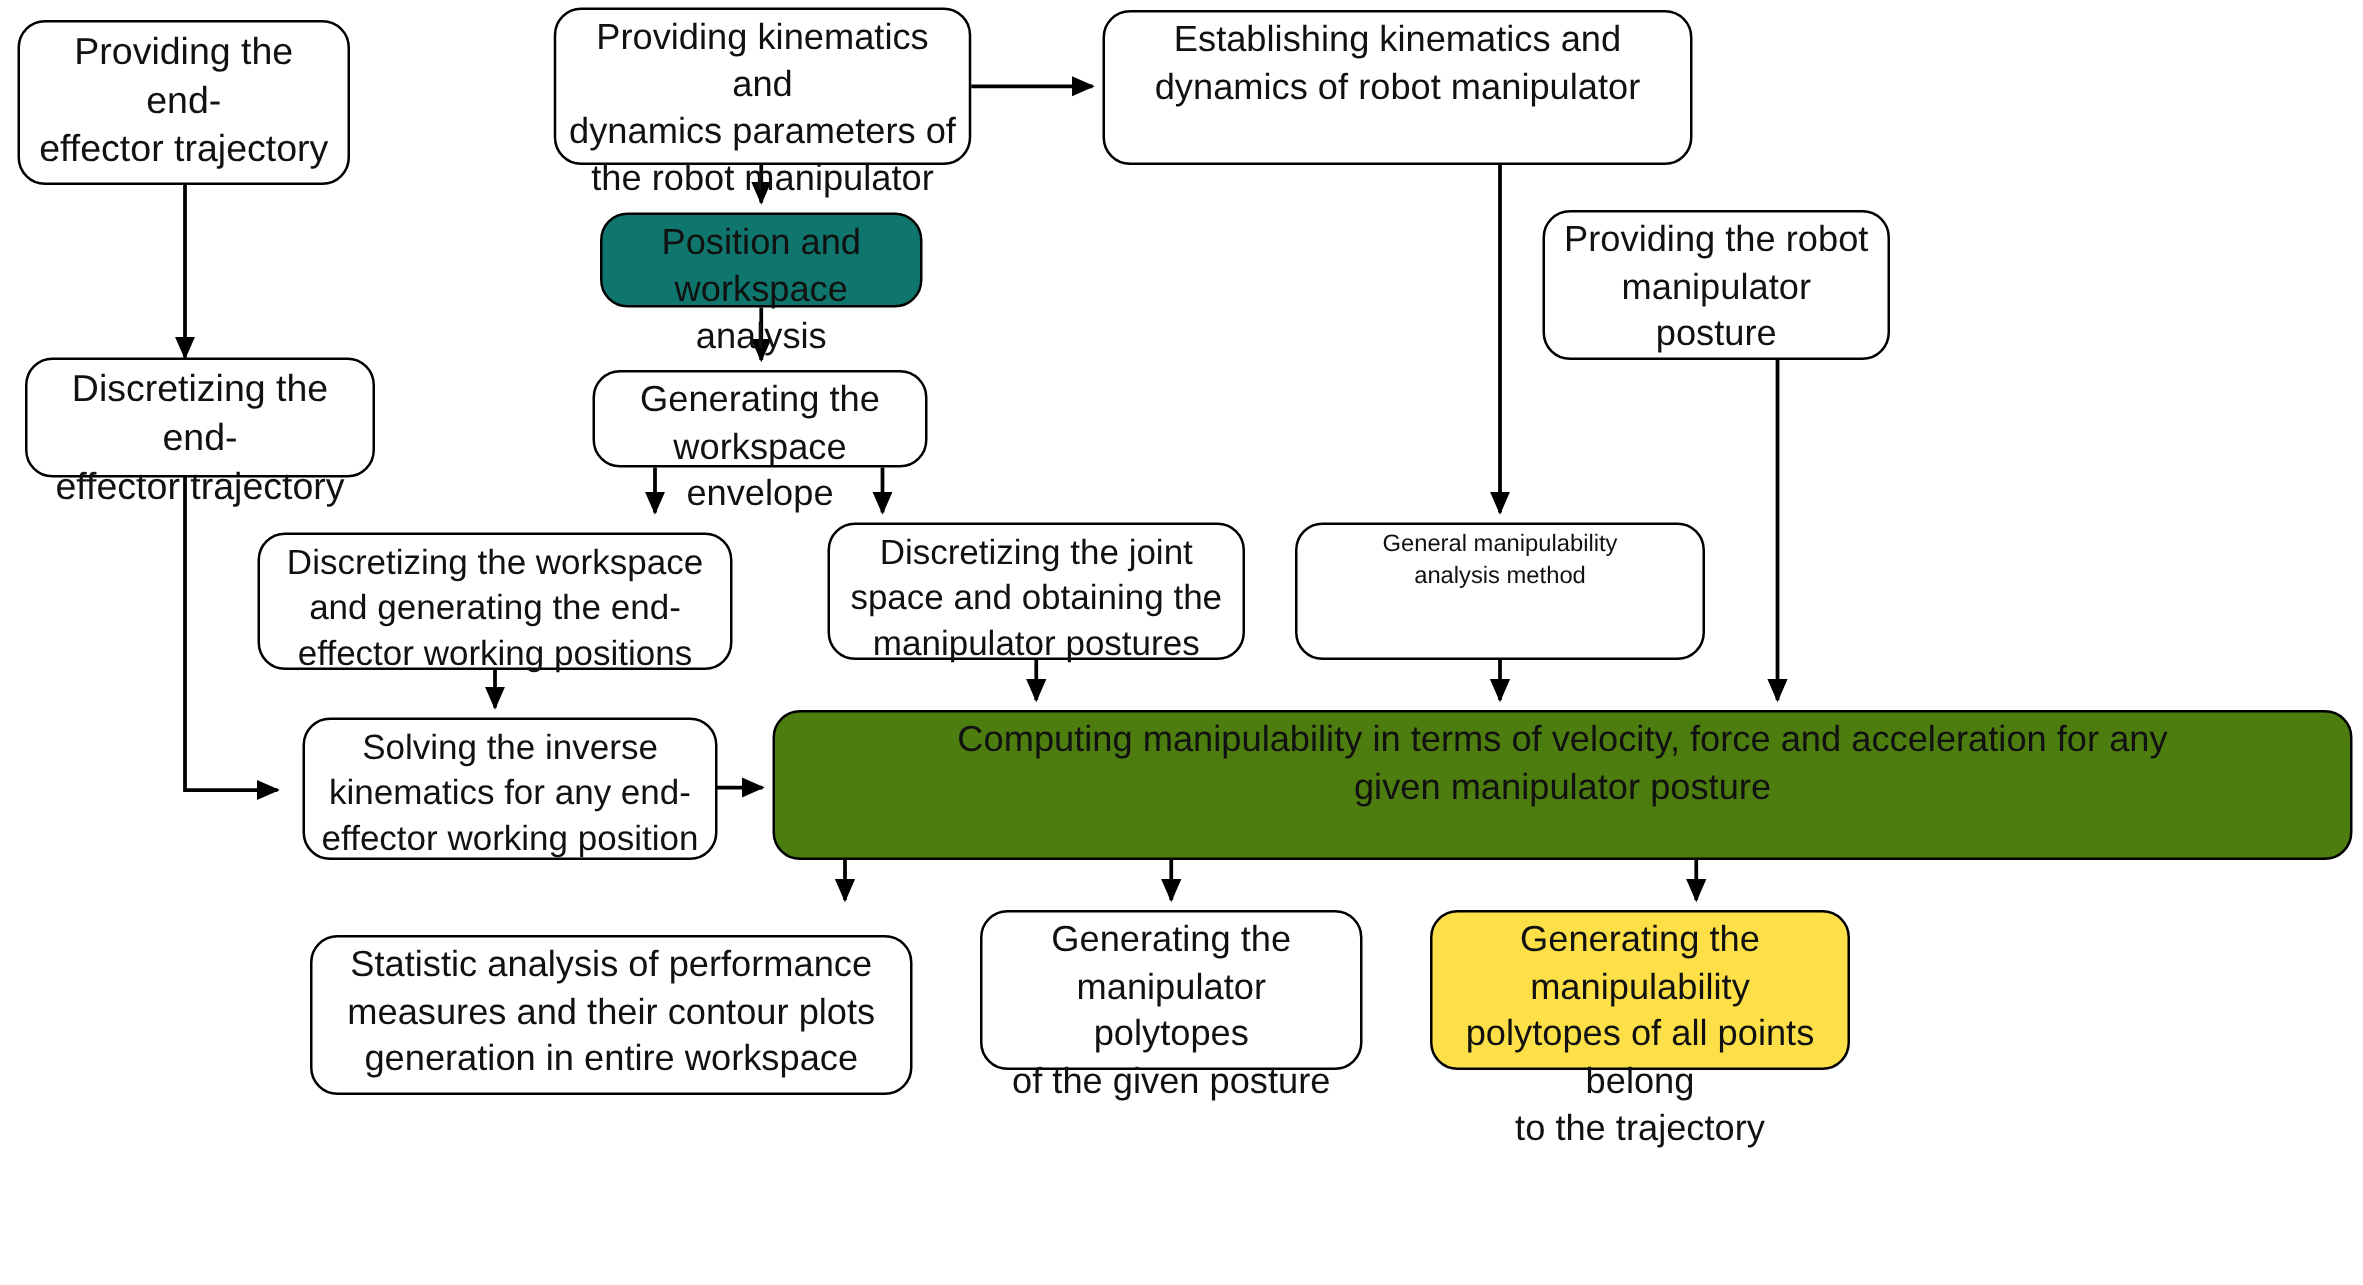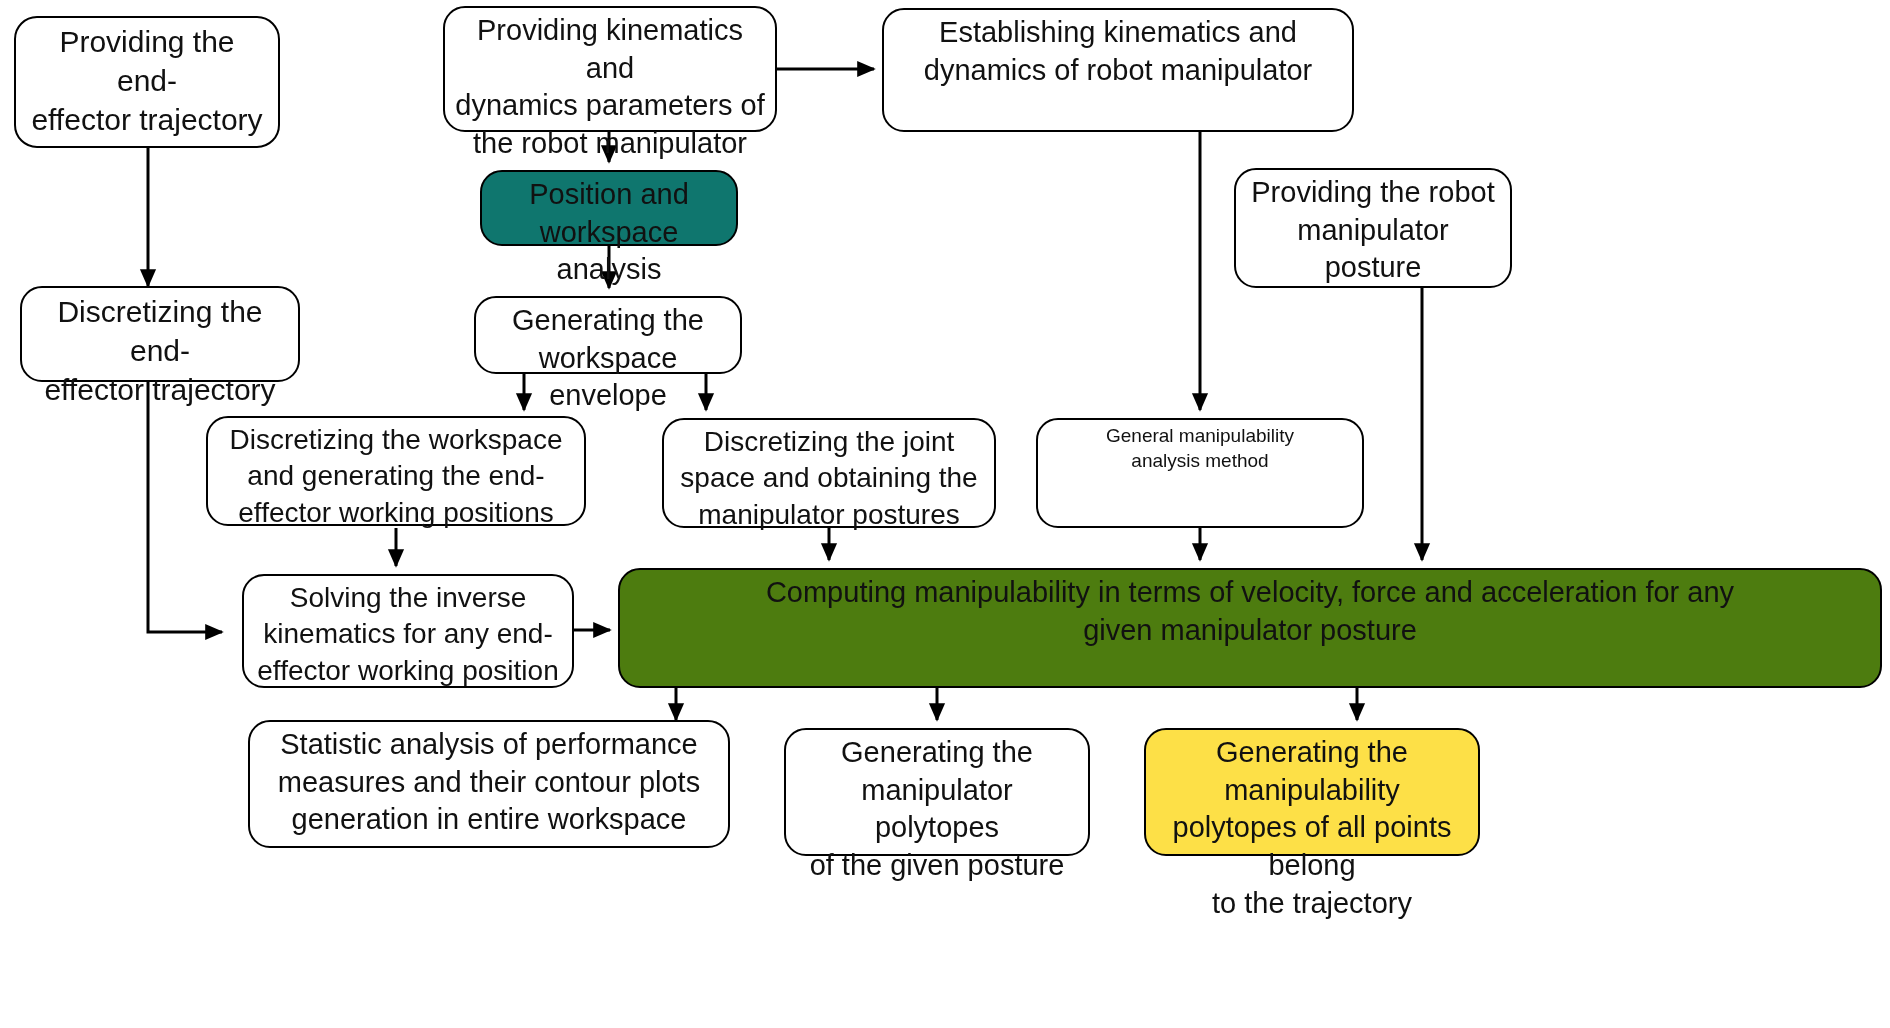--- a/index.html
+++ b/index.html
@@ -68,54 +68,54 @@
         <path d="M 1200,528 L 1200,560" stroke="#000000" marker-end="url(#arrowhead)"></path>
         <path d="M 148,380 L 148,632 L 222,632" stroke="#000000" marker-end="url(#arrowhead)"></path>
         <path d="M 562,630 L 610,630" stroke="#000000" marker-end="url(#arrowhead)"></path>
         <path d="M 676,688 L 676,720" stroke="#000000" marker-end="url(#arrowhead)"></path>
         <path d="M 937,688 L 937,720" stroke="#000000" marker-end="url(#arrowhead)"></path>
         <path d="M 1357,688 L 1357,720" stroke="#000000" marker-end="url(#arrowhead)"></path>
       </g>
   </svg>
 
   <div id="node-layer">
-      <div class="node" style="left: 14px; top: 16px; width: 266px; height: 132px; font-size: 30px; border-color: rgb(0, 0, 0); background: rgb(255, 255, 255); color: rgb(17, 17, 17); border-radius: 23px;">
+      <div class="node" style="left: 14px; top: 16px; width: 266px; height: 132px; font-size: 30px; border-color: rgb(0, 0, 0); background: rgb(255, 255, 255); color: rgb(17, 17, 17);">
         <span>Providing the end-<br>effector trajectory</span>
       </div>
       <div class="node" style="left: 443px; top: 6px; width: 334px; height: 126px; font-size: 29px; border-color: rgb(0, 0, 0); background: rgb(255, 255, 255); color: rgb(17, 17, 17);">
         <span>Providing kinematics and<br>dynamics parameters of<br>the robot manipulator</span>
       </div>
       <div class="node" style="left: 882px; top: 8px; width: 472px; height: 124px; font-size: 29px; border-color: rgb(0, 0, 0); background: rgb(255, 255, 255); color: rgb(17, 17, 17);">
         <span>Establishing kinematics and<br>dynamics of robot manipulator</span>
       </div>
       <div class="node" style="left: 480px; top: 170px; width: 258px; height: 76px; font-size: 29px; border-color: rgb(0, 0, 0); background: #0f766e; color: rgb(17, 17, 17);">
         <span>Position and<br>workspace analysis</span>
       </div>
       <div class="node" style="left: 1234px; top: 168px; width: 278px; height: 120px; font-size: 29px; border-color: rgb(0, 0, 0); background: rgb(255, 255, 255); color: rgb(17, 17, 17);">
         <span>Providing the robot<br>manipulator posture</span>
       </div>
       <div class="node" style="left: 474px; top: 296px; width: 268px; height: 78px; font-size: 29px; border-color: rgb(0, 0, 0); background: rgb(255, 255, 255); color: rgb(17, 17, 17);">
         <span>Generating the<br>workspace envelope</span>
       </div>
-      <div class="node" style="left: 206px; top: 416px; width: 380px; height: 110px; font-size: 28px; border-color: rgb(0, 0, 0); background: rgb(255, 255, 255); color: rgb(17, 17, 17);">
+      <div class="node" style="left: 206px; top: 426px; width: 380px; height: 110px; font-size: 28px; border-color: rgb(0, 0, 0); background: rgb(255, 255, 255); color: rgb(17, 17, 17);">
         <span>Discretizing the workspace<br>and generating the end-<br>effector working positions</span>
       </div>
       <div class="node" style="left: 662px; top: 418px; width: 334px; height: 110px; font-size: 28px; border-color: rgb(0, 0, 0); background: rgb(255, 255, 255); color: rgb(17, 17, 17);">
         <span>Discretizing the joint<br>space and obtaining the<br>manipulator postures</span>
       </div>
       <div class="node" style="left: 1036px; top: 418px; width: 328px; height: 110px; font-size: 19px; border-color: rgb(0, 0, 0); background: rgb(255, 255, 255); color: rgb(17, 17, 17);">
         <span>General manipulability<br>analysis method</span>
       </div>
       <div class="node" style="left: 242px; top: 574px; width: 332px; height: 114px; font-size: 28px; border-color: rgb(0, 0, 0); background: rgb(255, 255, 255); color: rgb(17, 17, 17);">
         <span>Solving the inverse<br>kinematics for any end-<br>effector working position</span>
       </div>
       <div class="node" style="left: 618px; top: 568px; width: 1264px; height: 120px; font-size: 29px; border-color: rgb(0, 0, 0); background: #4d7c0f; color: rgb(17, 17, 17);">
         <span>Computing manipulability in terms of velocity, force and acceleration for any<br>given manipulator posture</span>
       </div>
-      <div class="node" style="left: 248px; top: 720px; width: 482px; height: 128px; font-size: 29px; border-color: rgb(0, 0, 0); background: rgb(255, 255, 255); color: rgb(17, 17, 17);">
+      <div class="node" style="left: 248px; top: 748px; width: 482px; height: 128px; font-size: 29px; border-color: rgb(0, 0, 0); background: rgb(255, 255, 255); color: rgb(17, 17, 17);">
         <span>Statistic analysis of performance<br>measures and their contour plots<br>generation in entire workspace</span>
       </div>
       <div class="node" style="left: 784px; top: 728px; width: 306px; height: 128px; font-size: 29px; border-color: rgb(0, 0, 0); background: rgb(255, 255, 255); color: rgb(17, 17, 17);">
         <span>Generating the<br>manipulator polytopes<br>of the given posture</span>
       </div>
       <div class="node" style="left: 1144px; top: 728px; width: 336px; height: 128px; font-size: 29px; border-color: rgb(0, 0, 0); background: #fde047; color: rgb(17, 17, 17);">
         <span>Generating the manipulability<br>polytopes  of all points belong<br>to the trajectory</span>
       </div>
       <div class="node" style="left: 20px; top: 286px; width: 280px; height: 96px; font-size: 30px; border-color: rgb(0, 0, 0); background: rgb(255, 255, 255); color: rgb(17, 17, 17);">
         <span>Discretizing the end-<br>effector trajectory</span>

